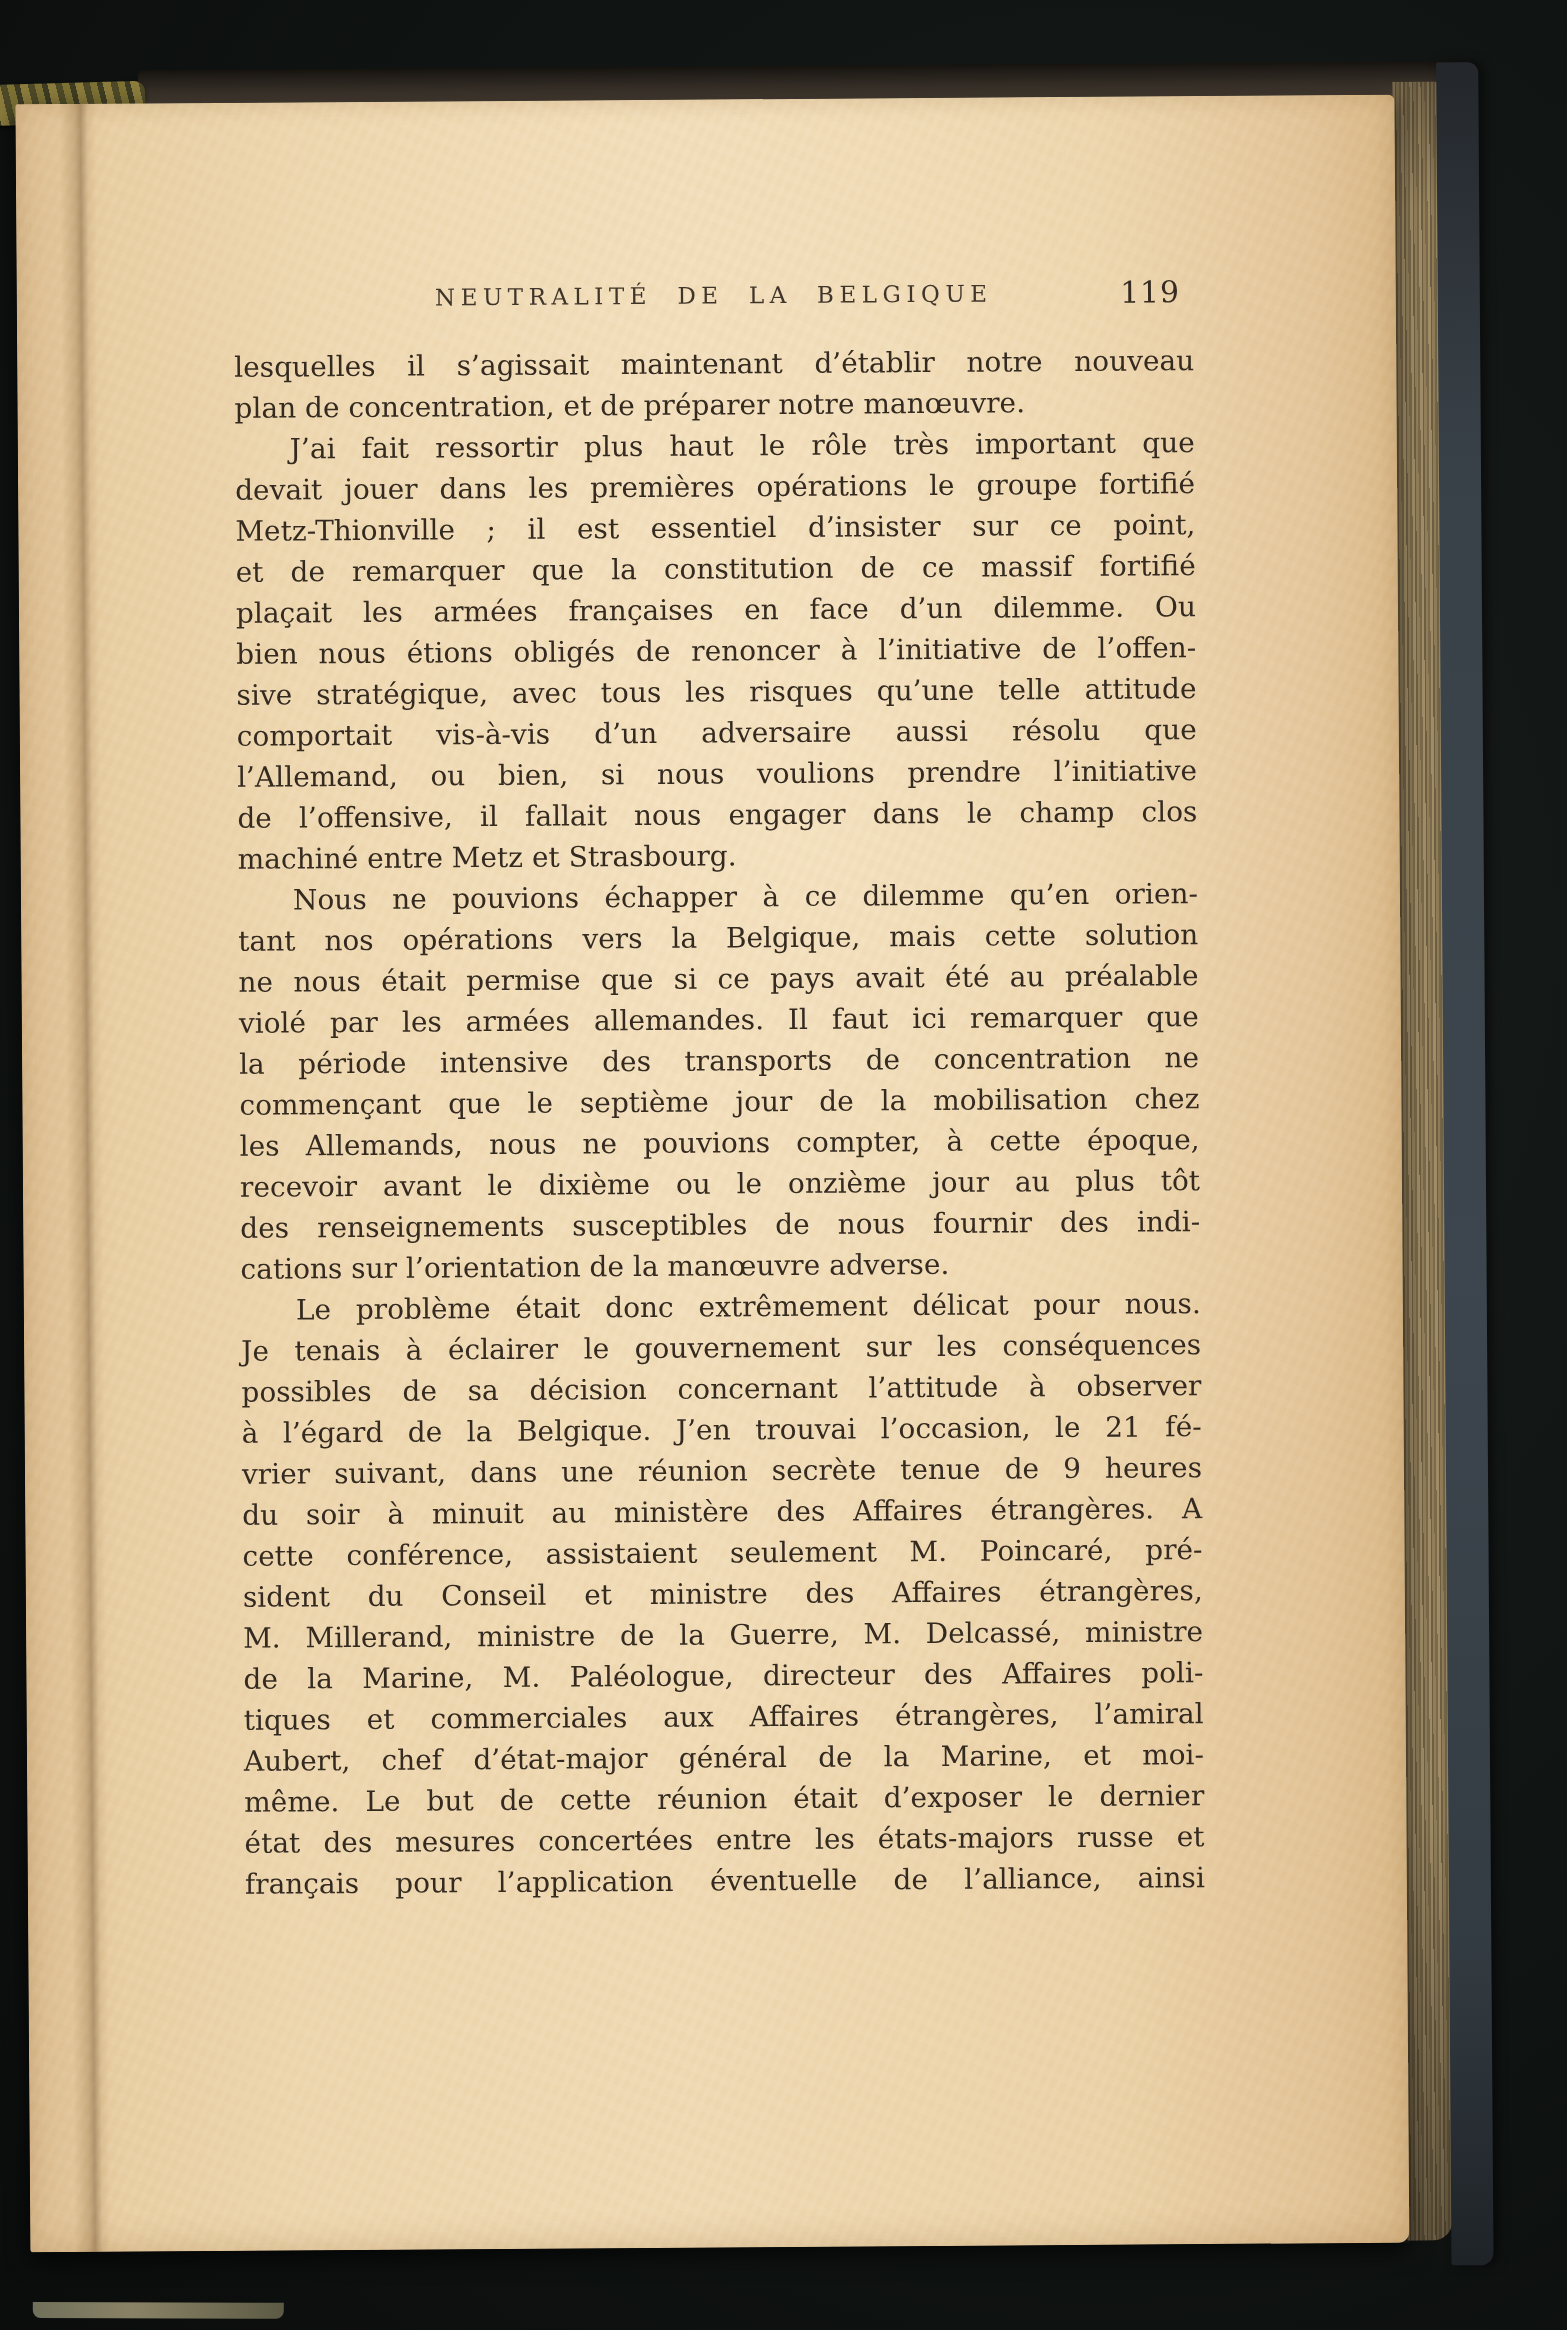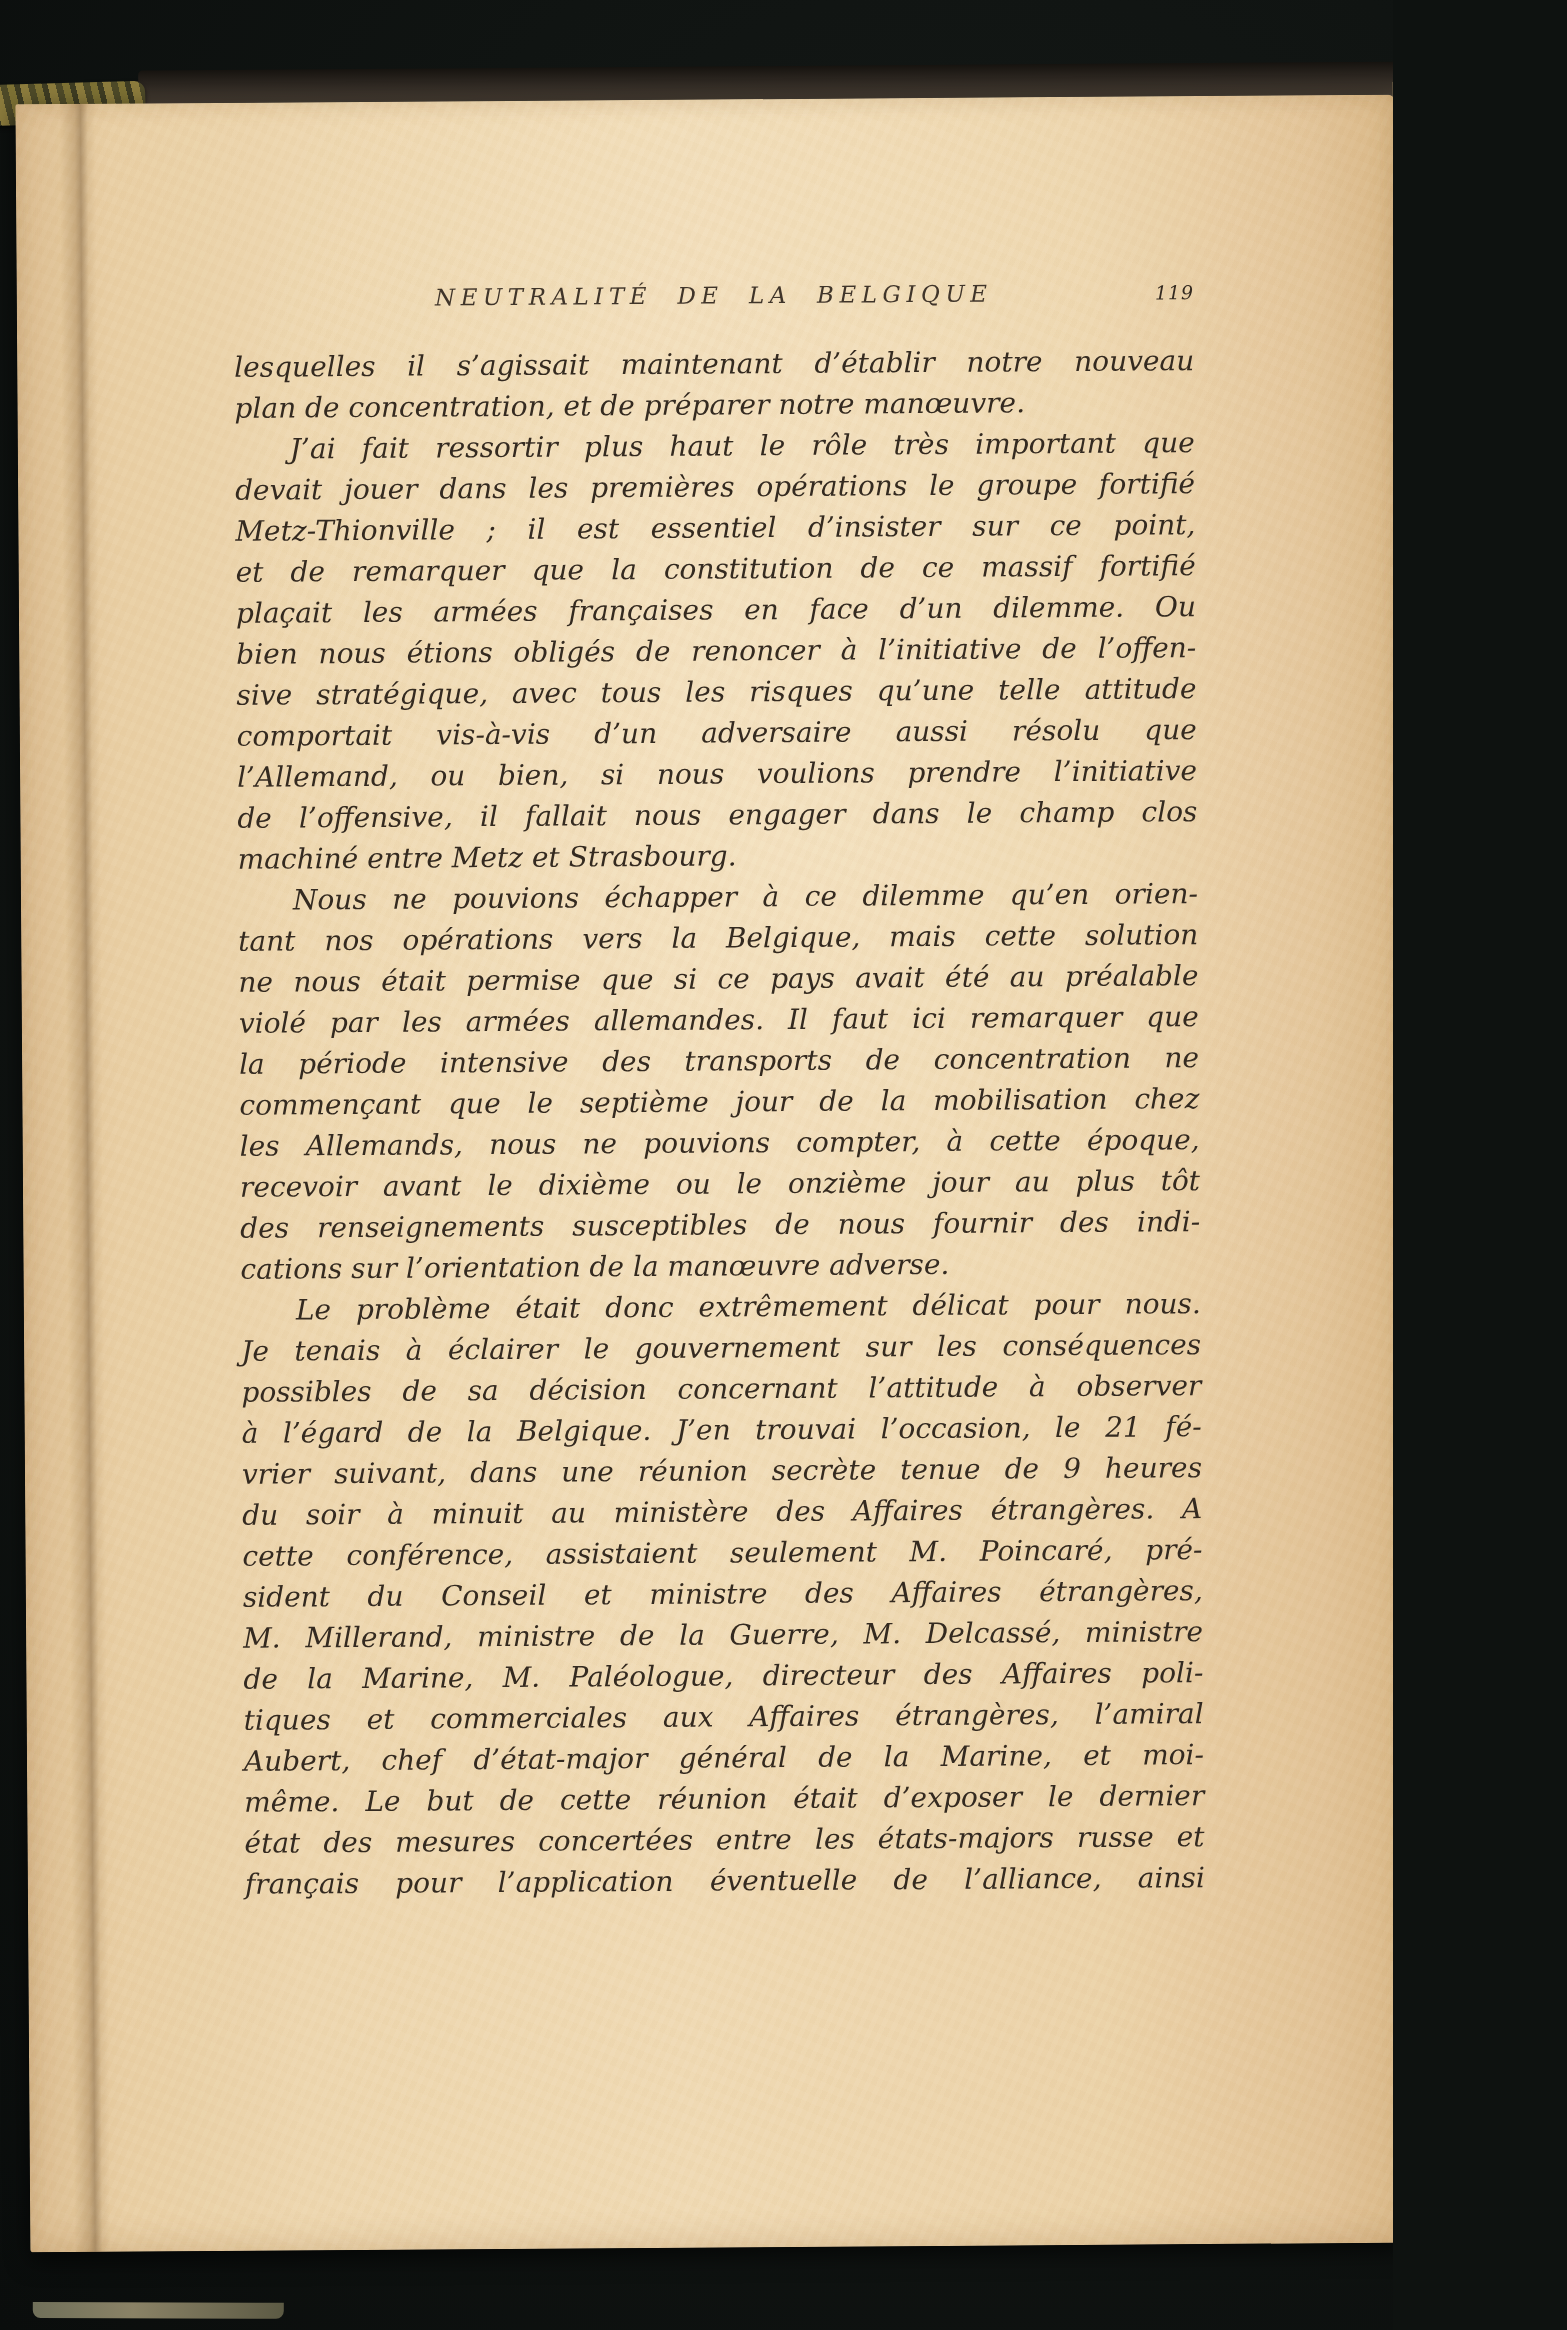--- a/index.html
+++ b/index.html
@@ -2,23 +2,23 @@
 <html style="font-size:12.5px"><head>
 <meta charset="utf-8">
 <style>
   html,body{margin:0;padding:0;}
   body{
     width:1567px;height:2330px;
     background:#0e1210;
     font-family:"DejaVu Serif","Liberation Serif",serif;
     overflow:hidden;
   }
-  .scene{position:relative;width:1393px;height:2330px;background:
+  .scene{position:relative;width:1567px;height:2330px;background:
     radial-gradient(ellipse at 70% 40%, #181c1a 0%, #101412 55%, #0a0d0c 100%);
-    overflow:hidden;font-style:italic;}
+    overflow:hidden;}
   .book{position:absolute;left:0;top:0;width:1567px;height:2330px;
     transform:rotate(-0.4deg);transform-origin:50% 45%;}
 
   
   .spine-top{position:absolute;left:145px;top:66px;width:1336px;height:39px;
     background:linear-gradient(180deg,#16130f 0%,#2e2822 40%,#443b31 80%,#575046 100%);
     border-radius:4.7px 11px 0 0;}
   
   .headband{position:absolute;left:-4.7px;top:78px;width:157px;height:41px;
     background:repeating-linear-gradient(78deg,
@@ -58,22 +58,22 @@
   
   .bottom-edge-left{position:absolute;left:1.6px;top:2199px;width:251px;height:15.7px;
     background:linear-gradient(90deg,#70705a,#8a8266 40%,#5c5a44);
     transform:rotate(0.6deg);border-radius:0 0 7.8px 7.8px;}
 
   
   .header-row{position:absolute;left:217px;top:177px;width:960px;height:38px;}
   .running-title{display:block;text-align:center;
     font-size:23px;line-height:38px;letter-spacing:5.5px;word-spacing:12.5px;
     color:#40352a;}
-  .page-number{position:absolute;right:0;top:0;
-    font-size:19px;line-height:38px;letter-spacing:0.8px;color:#352b21;}
+  .page-number{position:absolute;right:14px;top:0;
+    font-size:30px;line-height:38px;letter-spacing:0.8px;color:#352b21;}
 
   
   .text-block{position:absolute;left:217px;top:244px;width:960px;color:#342a20;}
   .line{display:block;font-size:28px;line-height:41px;height:41px;
     white-space:normal;
     text-align:justify;text-align-last:justify;
     text-rendering:optimizeLegibility;}
   .line.indent{text-indent:55px;}
   .line.para-end{text-align-last:left;}
 </style>

